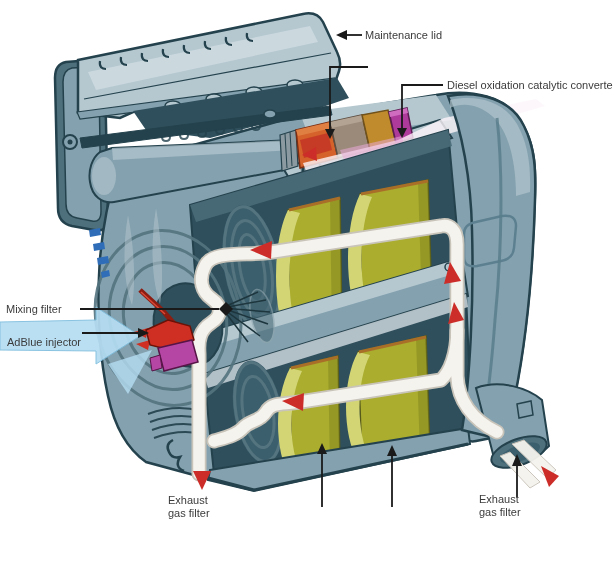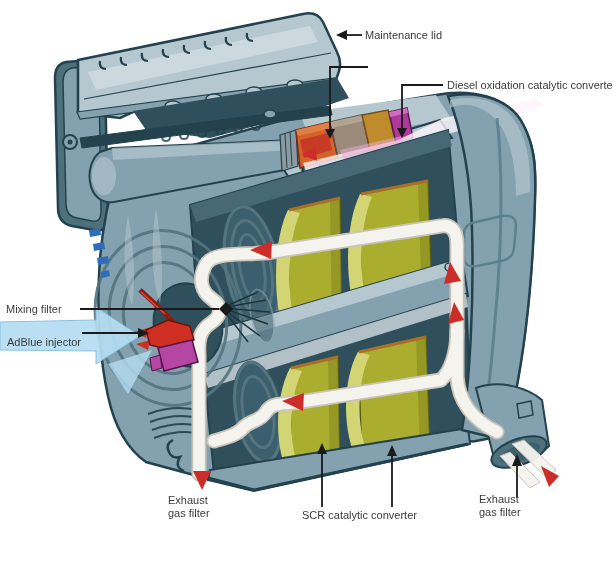--- a/index.html
+++ b/index.html
@@ -288,18 +288,17 @@
 </svg>
 
 <div class="label" style="left:365px;top:29px">Maintenance lid</div>
 <div class="label" style="left:447px;top:79px">Diesel oxidation catalytic converter</div>
 <div class="label" style="left:6px;top:303px">Mixing filter</div>
 <div class="label" style="left:7px;top:336px">AdBlue injector</div>
 <div class="label center" style="left:168px;top:494px;width:78px">
   <span>Exhaust</span>
   <span>gas filter</span>
 </div>
-<div class="label" style="left:302px;top:509px">SCR catalytic converter</div>
 <div class="label center" style="left:479px;top:493px;width:80px">
   <span>Exhaust</span>
   <span>gas filter</span>
 </div>
 </div>
 
 </body></html>

